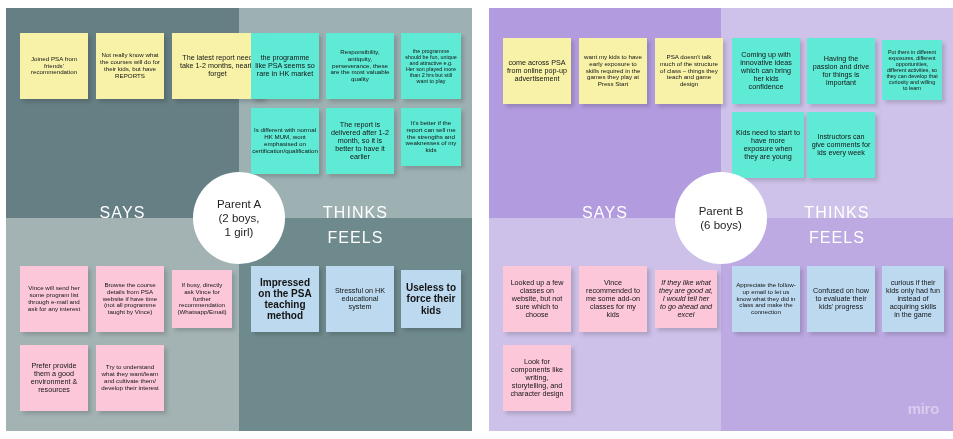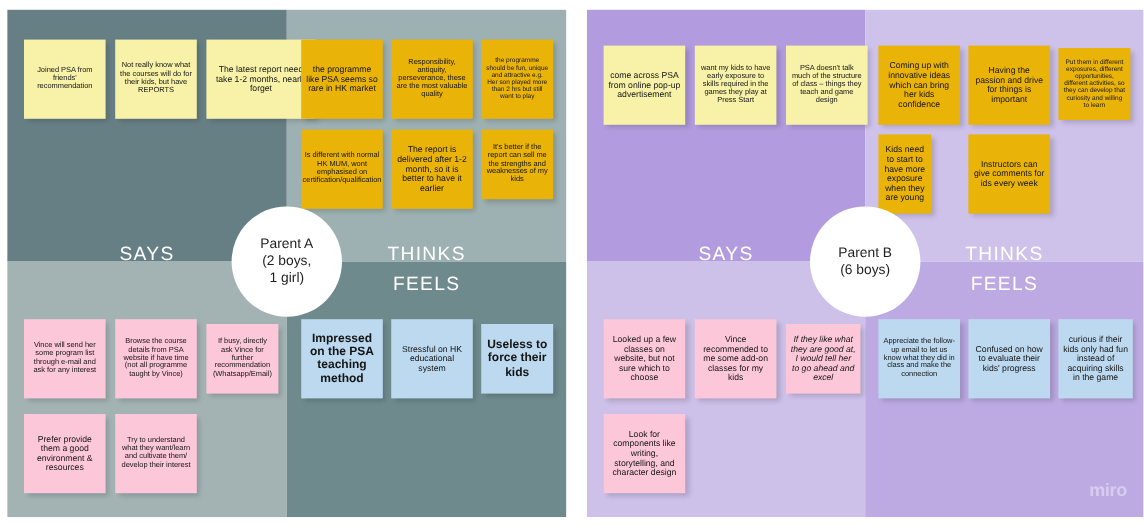--- a/index.html
+++ b/index.html
@@ -99,21 +99,21 @@
     text-align: center;
     color: #141414;
     padding: 4px 4px;
     box-shadow: 3px 3px 4px rgba(0,0,0,0.16);
     overflow: hidden;
     line-height: 1.12;
     word-wrap: break-word;
     hyphens: auto;
   }
   .n-yellow { background: #f7f2a8; }
-  .n-green  { background: #eab308; }
+  .n-green  { background: #5eead4; }
   .n-pink   { background: #fcc8d9; }
   .n-blue   { background: #bcd9ef; }
 
   .fs-xs  { font-size: 5.4px; }
   .fs-sm  { font-size: 6.2px; }
   .fs-md  { font-size: 7.2px; }
   .fs-lg  { font-size: 10px; font-weight: bold; }
 
   
   .miro-mark {
@@ -188,21 +188,21 @@
       <div>(6 boys)</div>
     </div>
 
     <div class="note n-yellow fs-md" style="left:14px;  top:30px; width:68px; height:66px;">come across PSA from online pop-up advertisement</div>
     <div class="note n-yellow fs-sm" style="left:90px;  top:30px; width:68px; height:66px;">want my kids to have early exposure to skills required in the games they play at Press Start</div>
     <div class="note n-yellow fs-sm" style="left:166px; top:30px; width:68px; height:66px;">PSA doesn't talk much of the structure of class – things they teach and game design</div>
 
     <div class="note n-green fs-md" style="left:243px; top:30px; width:68px; height:66px;">Coming up with innovative ideas which can bring her kids confidence</div>
     <div class="note n-green fs-md" style="left:318px; top:30px; width:68px; height:66px;">Having the passion and drive for things is important</div>
     <div class="note n-green fs-xs" style="left:393px; top:32px; width:60px; height:60px;">Put them in different exposures, different opportunities, different activities, so they can develop that curiosity and willing to learn</div>
-    <div class="note n-green fs-md" style="left:243px; top:104px; width:44px; height:66px;">Kids need to start to have more exposure when they are young</div>
+    <div class="note n-green fs-md" style="left:243px; top:104px; width:72px; height:66px;">Kids need to start to have more exposure when they are young</div>
     <div class="note n-green fs-md" style="left:318px; top:104px; width:68px; height:66px;">Instructors can give comments for ids every week</div>
 
     <div class="note n-pink fs-md" style="left:14px;  top:258px; width:68px; height:66px;">Looked up a few classes on website, but not sure which to choose</div>
     <div class="note n-pink fs-md" style="left:90px;  top:258px; width:68px; height:66px;">Vince recommended to me some add-on classes for my kids</div>
     <div class="note n-pink fs-md" style="left:166px; top:262px; width:62px; height:58px;font-style:italic;">If they like what they are good at, I would tell her to go ahead and excel</div>
     <div class="note n-pink fs-md" style="left:14px;  top:337px; width:68px; height:66px;">Look for components like writing, storytelling, and character design</div>
 
     <div class="note n-blue fs-sm" style="left:243px; top:258px; width:68px; height:66px;">Appreciate the follow-up email to let us know what they did in class and make the connection</div>
     <div class="note n-blue fs-md" style="left:318px; top:258px; width:68px; height:66px;">Confused on how to evaluate their kids' progress</div>
     <div class="note n-blue fs-md" style="left:393px; top:258px; width:62px; height:66px;">curious if their kids only had fun instead of acquiring skills in the game</div>

